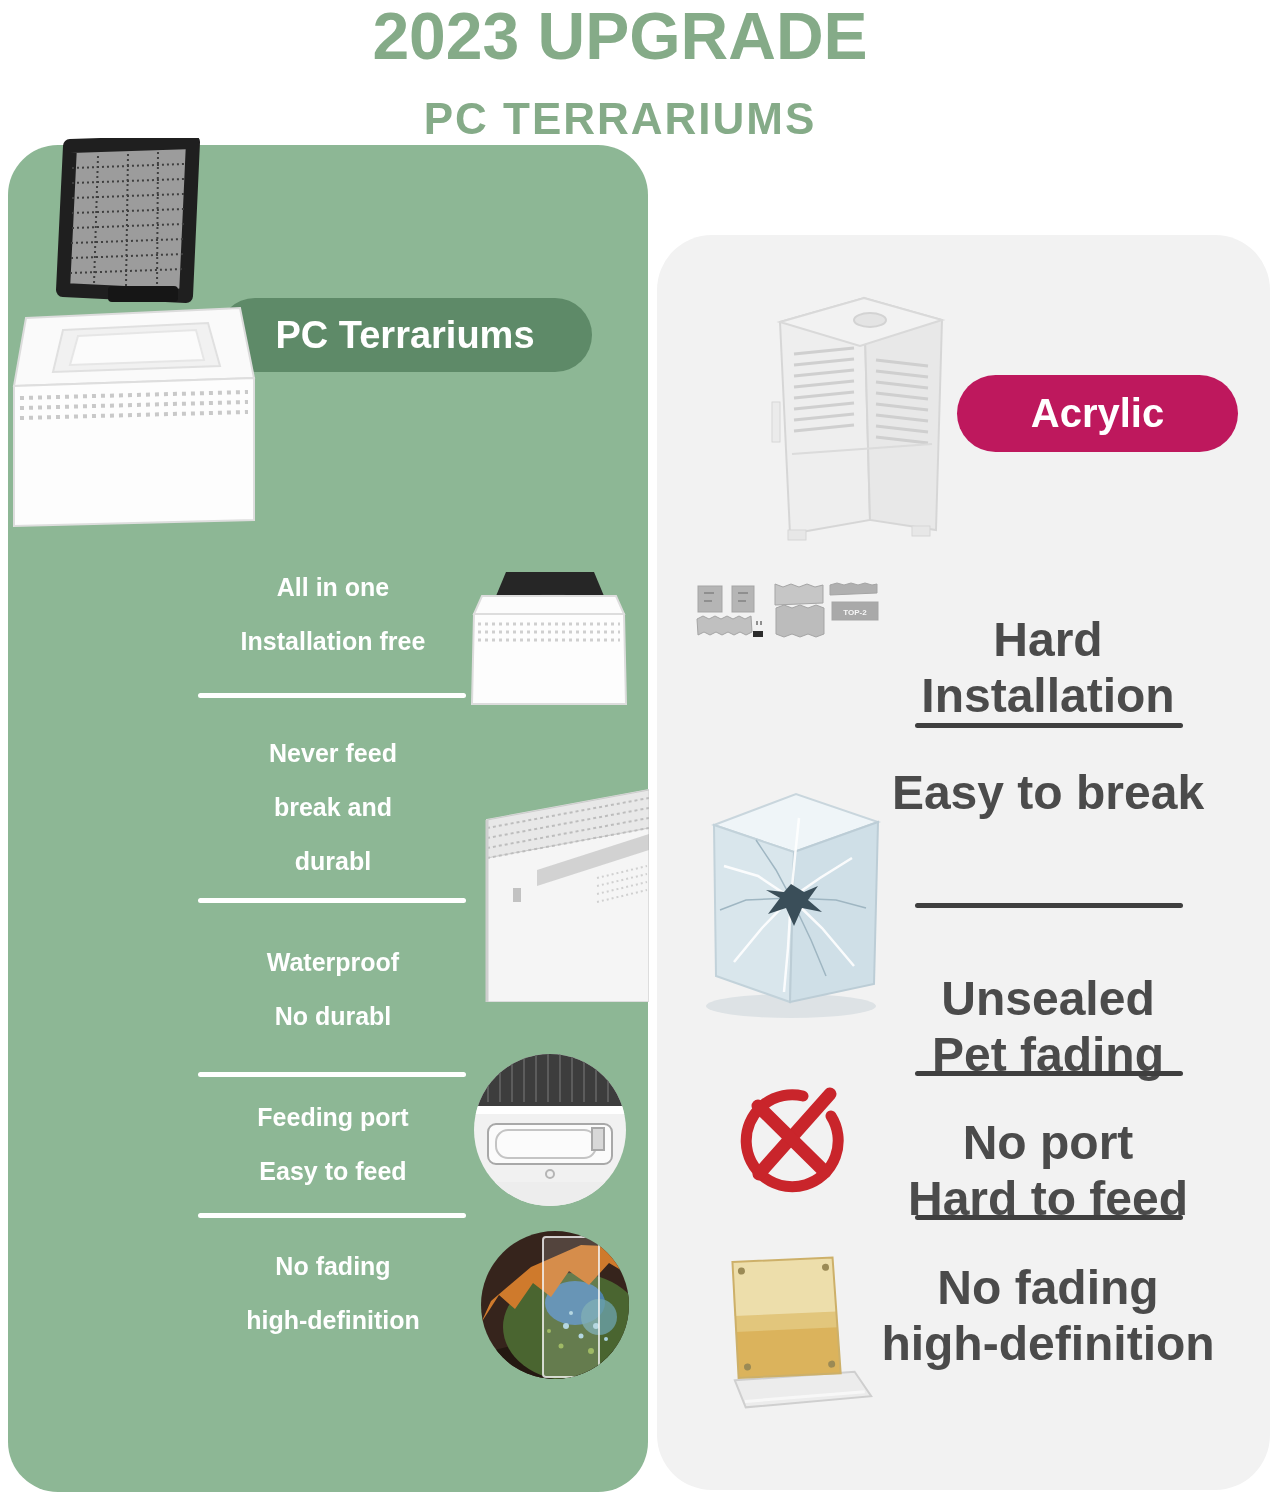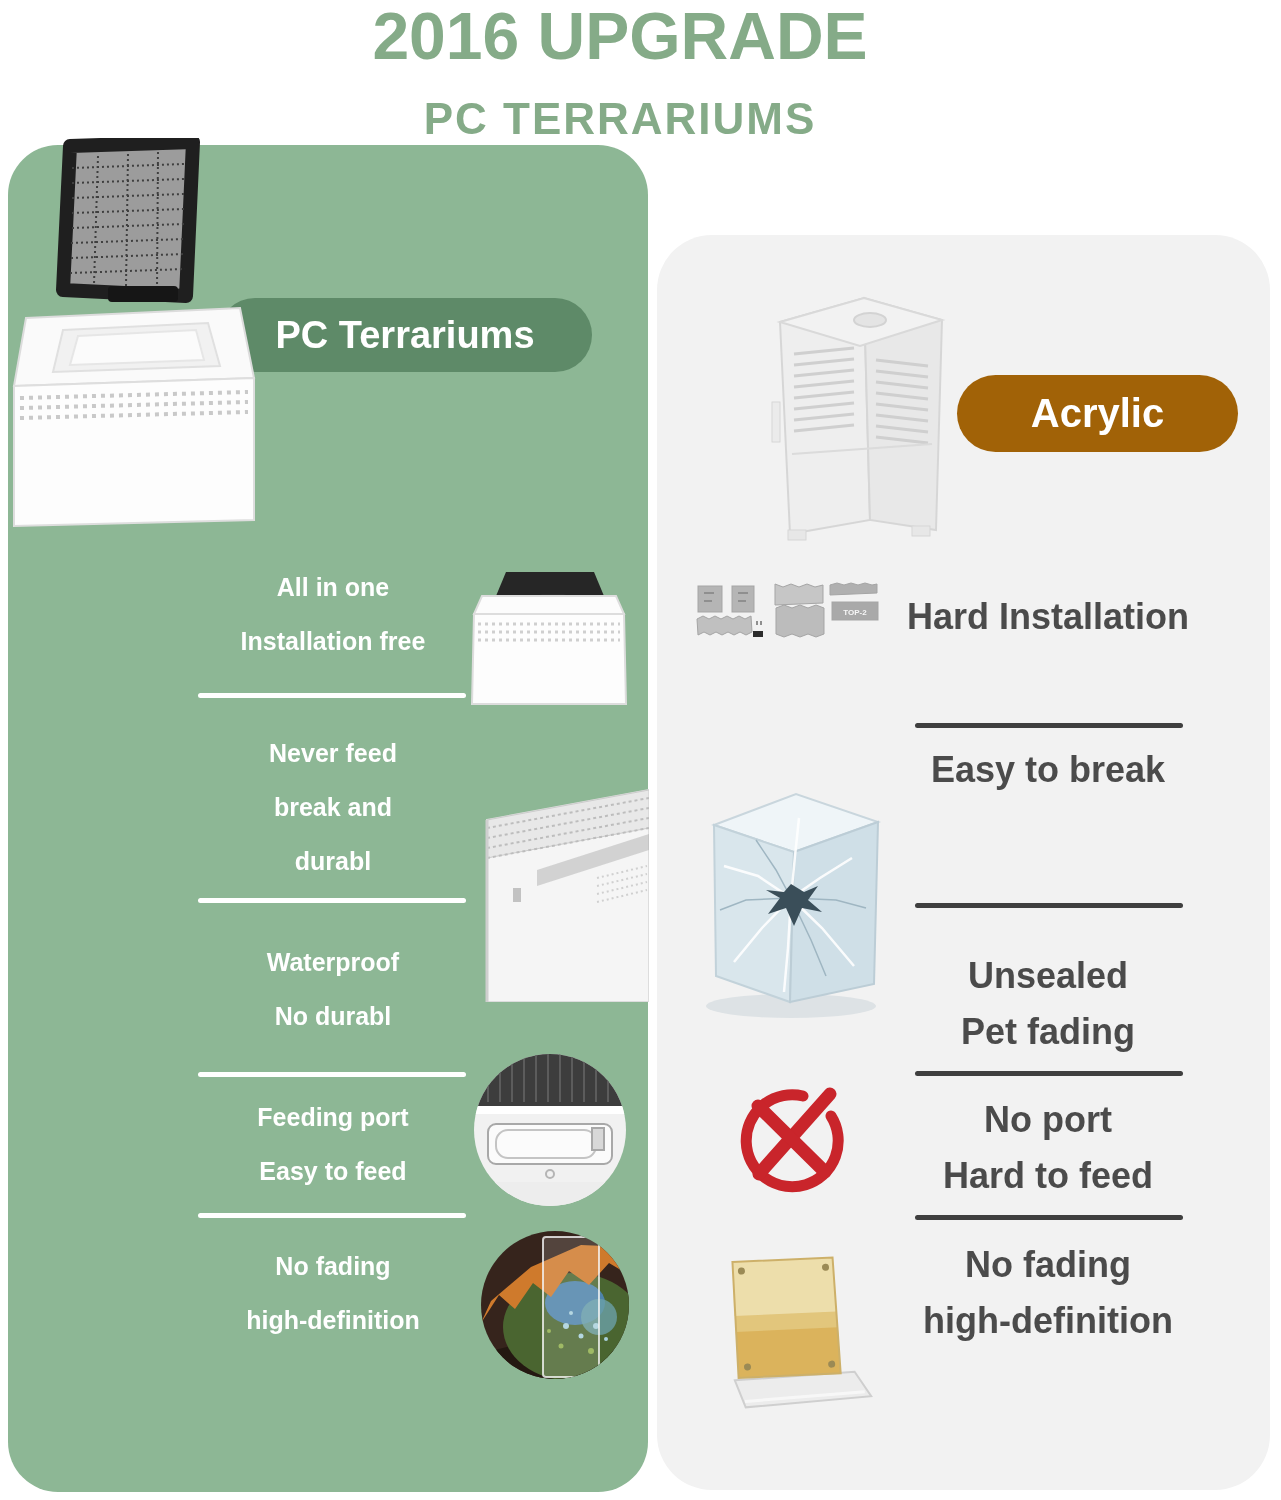--- a/index.html
+++ b/index.html
@@ -9,39 +9,39 @@
          font-size:66px;line-height:72px;color:#85ab88;letter-spacing:0px;}
   .subtitle{position:absolute;top:94px;left:0;width:1240px;text-align:center;
          font-size:44px;line-height:50px;color:#85ab88;letter-spacing:2px;}
   .panel-green{position:absolute;left:8px;top:145px;width:640px;height:1347px;
          background:#8db795;border-radius:50px;z-index:1;}
   .panel-gray{position:absolute;left:657px;top:235px;width:613px;height:1255px;
          background:#f2f2f2;border-radius:55px;z-index:1;}
   .pill-green{position:absolute;left:218px;top:298px;width:374px;height:74px;background:#5e8a68;
          border-radius:40px;color:#ffffff;font-size:38px;display:flex;align-items:center;
          justify-content:center;z-index:2;}
-  .pill-gray{position:absolute;left:957px;top:375px;width:281px;height:77px;background:#a16207;
+  .pill-gray{position:absolute;left:957px;top:375px;width:281px;height:77px;background:#be185d;
          border-radius:40px;color:#ffffff;font-size:40px;display:flex;align-items:center;
          justify-content:center;z-index:2;}
   .lrow{position:absolute;left:168px;width:330px;text-align:center;color:#ffffff;
          font-size:25px;line-height:54px;z-index:2;}
   .rrow{position:absolute;left:880px;width:336px;text-align:center;color:#4b4b4b;
-         font-size:36px;line-height:56px;z-index:2;}
+         font-size:48px;line-height:56px;z-index:2;margin-top:23px;}
   .ldiv{position:absolute;left:198px;width:268px;height:5px;background:#ffffff;border-radius:3px;z-index:2;}
   .rdiv{position:absolute;left:915px;width:268px;height:5px;background:#3f3f3f;border-radius:3px;z-index:2;}
   .img{position:absolute;z-index:3;text-align:center;}
   .circle-img{position:absolute;z-index:3;border-radius:50%;overflow:hidden;}
   svg{display:block;}
 </style>
 </head>
 <body>
 
 <div class="canvas">
 
-  <div class="title">2016 UPGRADE</div>
+  <div class="title">2023 UPGRADE</div>
   <div class="subtitle">PC TERRARIUMS</div>
 
   <div class="panel-green"></div>
 
   <div class="pill-green">
     <span>PC Terrariums</span>
   </div>
 
   <div class="img" style="left:8px;top:138px;">
     <svg width="250" height="390" viewBox="0 0 250 390">

